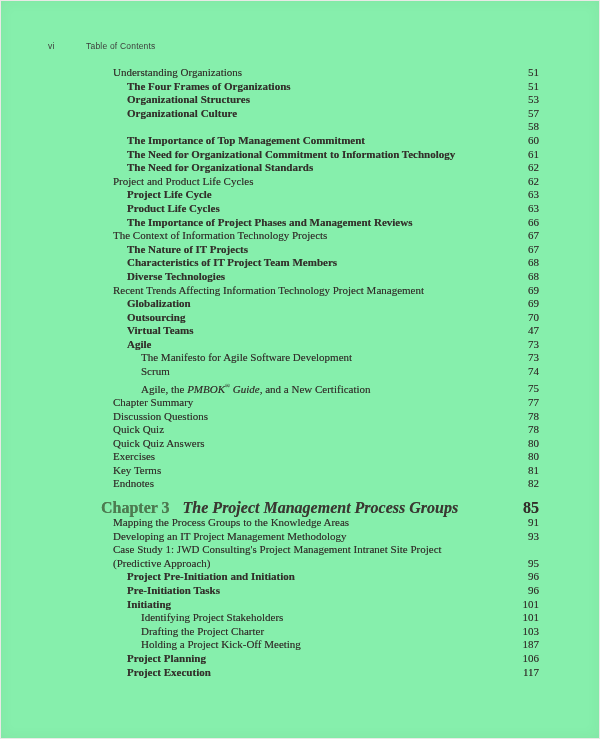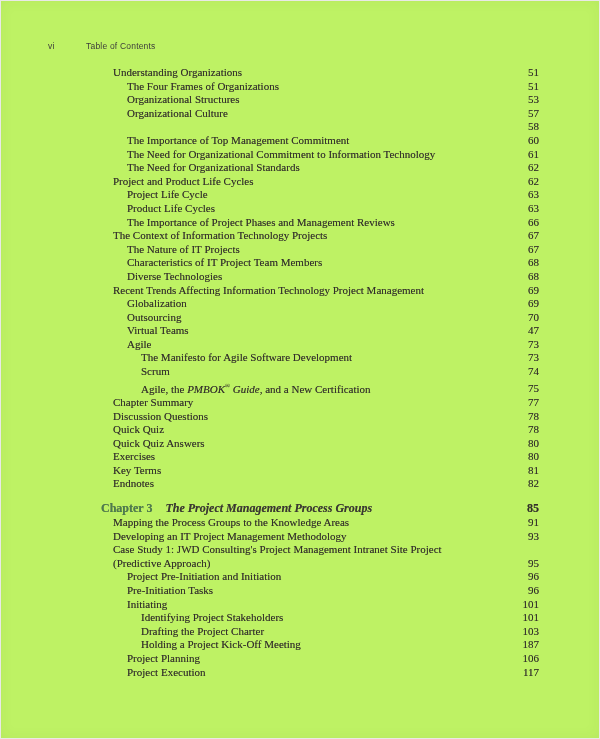--- a/index.html
+++ b/index.html
@@ -1,20 +1,20 @@
 <!DOCTYPE html>
 <html style="--accent: #4d7c50;"><head>
 <meta charset="utf-8">
 <style>
   html,body { margin:0; padding:0; background:#ffffff; }
   .sheet {
     position:relative;
     width:600px; height:739px;
     box-sizing:border-box;
-    background:#bef264;
+    background:#86efac;
     border:1px solid #e9e9e6;
     box-shadow: inset 0 0 14px rgba(60,55,45,0.05);
     overflow:hidden;
     font-family:"Liberation Serif","DejaVu Serif",serif;
     color:#33302b;
   }
   .running-head {
     position:absolute; top:40px; left:47px;
     font-family:"Liberation Sans","DejaVu Sans",sans-serif;
     font-size:8.5px; letter-spacing:0.2px; color:#3d3d3b;
@@ -22,25 +22,25 @@
   }
   .running-head .folio { display:inline-block; width:38px; }
   .toc {
     position:absolute; top:65px; left:100px; width:438px;
     font-size:11px;
     text-shadow: 0 0 0.5px rgba(51,48,43,0.55);
   }
   .row { display:flex; align-items:baseline; line-height:13.6px; }
   .row .title { white-space:nowrap; }
   .lvl1 .title { padding-left:12px; }
-  .lvl2 .title { padding-left:26px; }
+  .lvl2 .title { padding-left:26px;font-weight:bold; }
   .lvl3 .title { padding-left:40px; }
   .pg { margin-left:auto; padding-left:12px; white-space:nowrap; }
   .gap { height:9px; }
-  .row.chapter { line-height:16px; font-size:12px; font-weight:bold; }
+  .row.chapter { line-height:16px; font-size:16px; font-weight:bold; }
   .chap-label { color:var(--accent,#4d7c50); }
   .chap-title { font-style:italic; margin-left:13px; color:#3a3832; }
   .it { font-style:italic; }
   sup { font-size:0.6em; }
 </style>
 </head>
 <body>
 
 <div class="sheet">
   <div class="running-head">

